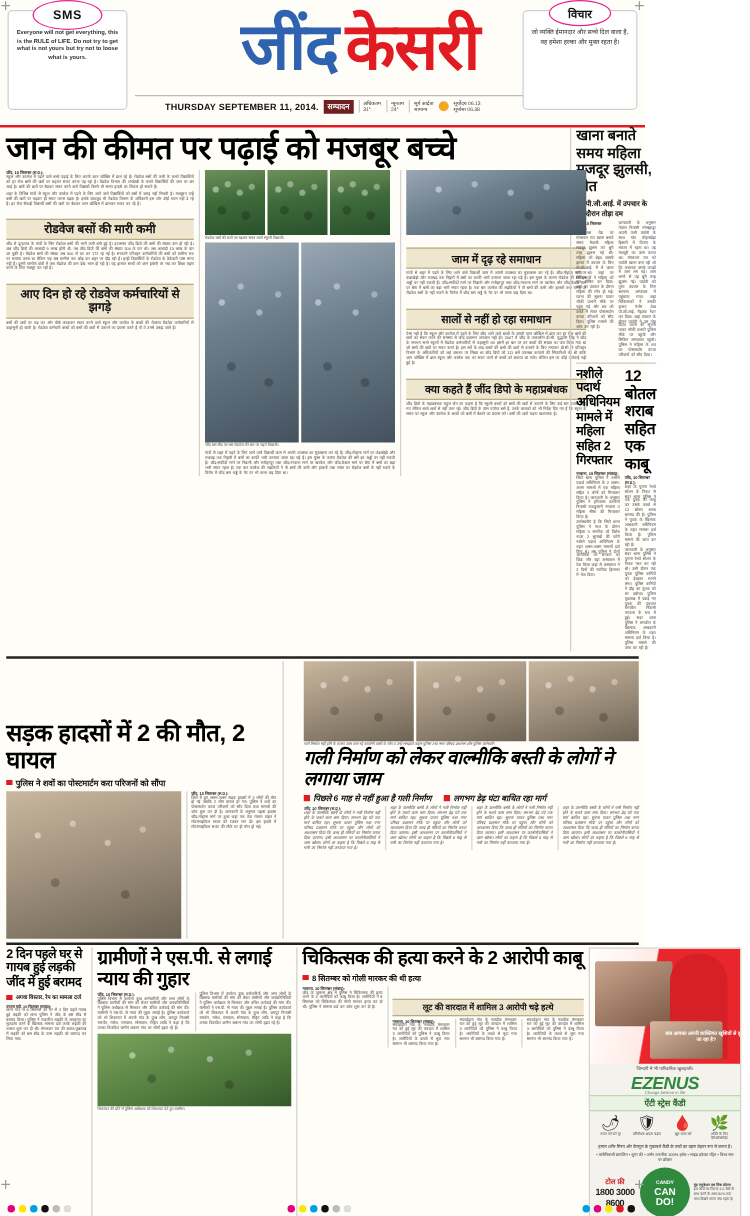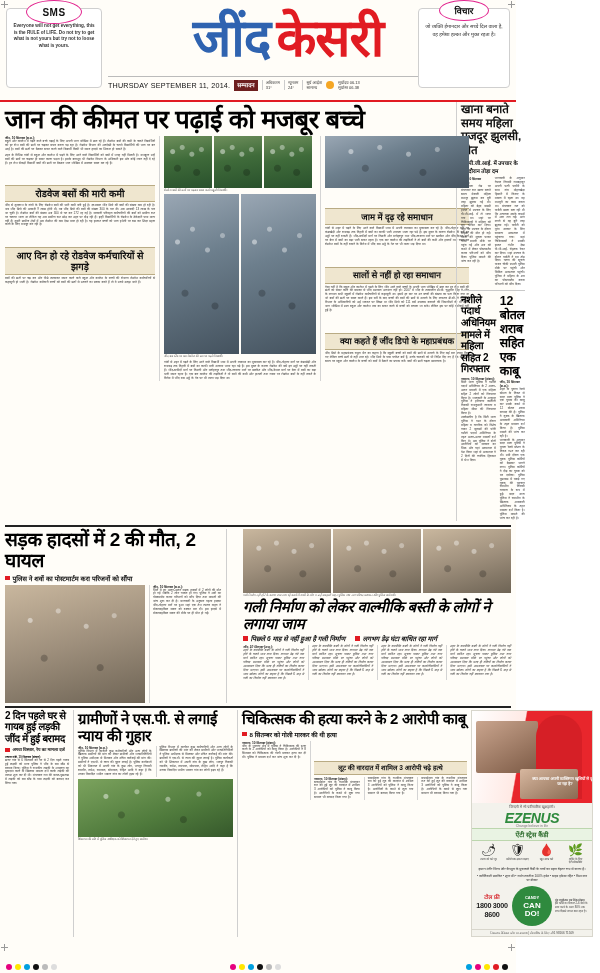--- a/index.html
+++ b/index.html
@@ -20,21 +20,21 @@
   .vichar-bubble{position:absolute;left:50%;top:-9px;transform:translateX(-50%);width:48px;height:19px;border:1.4px solid #e2258f;border-radius:50%;background:#fff;display:flex;align-items:center;justify-content:center;}
   .vichar-bubble span{font-size:9px;font-weight:bold;color:#111;}
   .vichar-text{font-size:5px;line-height:7.6px;text-align:center;color:#2b2b2b;}
 
   .logo{position:absolute;left:96px;top:2px;width:384px;height:72px;display:flex;align-items:center;justify-content:center;}
   .logo-word{font-size:52px;font-weight:bold;line-height:54px;letter-spacing:-1px;}
   .logo-blue{color:#2f63b0;}
   .logo-red{color:#e11b22;margin-left:6px;}
 
   .infobar{position:absolute;left:108px;top:76px;width:384px;height:16px;display:flex;align-items:center;gap:4px;border-top:1px solid #bbb;}
-  .infobar .date{font-size:7.2px;font-weight:normal;letter-spacing:.2px;color:#111;}
+  .infobar .date{font-size:7.2px;font-weight:bold;letter-spacing:.2px;color:#111;margin-left:24px;}
   .sampadan{background:#6e1f1f;color:#fff;font-size:6px;padding:1.5px 3px;font-weight:bold;}
   .weather{display:flex;align-items:center;gap:3px;font-size:4px;color:#333;line-height:5px;}
   .wcell{border-left:1px solid #ccc;padding-left:3px;}
   .sun{width:8px;height:8px;border-radius:50%;background:#f5a623;}
   .brand-en{margin-left:auto;font-size:7px;font-weight:bold;letter-spacing:.3px;color:#111;}
 
   
   .body-wrap{position:relative;padding:0 5px;}
   .lead{display:flex;gap:5px;}
   .lead-main{width:446px;}
@@ -58,21 +58,21 @@
   .ph::after{content:"";position:absolute;inset:0;background-image:
      radial-gradient(circle at 18% 30%,rgba(255,255,255,.45) 2px,transparent 3px),
      radial-gradient(circle at 38% 22%,rgba(255,255,255,.38) 2px,transparent 3px),
      radial-gradient(circle at 58% 35%,rgba(255,255,255,.4) 2px,transparent 3px),
      radial-gradient(circle at 78% 26%,rgba(255,255,255,.35) 2px,transparent 3px),
      radial-gradient(circle at 28% 62%,rgba(0,0,0,.22) 3px,transparent 4px),
      radial-gradient(circle at 68% 70%,rgba(0,0,0,.22) 3px,transparent 4px);}
   .cap{font-size:3px;line-height:3.6px;color:#444;padding:1px 0;}
 
   .subhead{background:#efe6cf;border-top:1px solid #b9ab84;border-bottom:1px solid #b9ab84;
-    font-size:8.6px;font-weight:bold;text-align:center;color:#111;padding:1.5px 2px;margin:20px 0 2px;}
+    font-size:8.6px;font-weight:bold;text-align:center;color:#111;padding:1.5px 2px;margin:10px 0 2px;}
   .subhead.lft{text-align:center;font-size:9.6px;line-height:11.5px;}
 
   .cols2{display:flex;gap:4px;}
   .cols3{display:flex;gap:4px;}
   .col{flex:1;}
   .vr{border-left:1px solid #d4d4d4;}
 
   .secdiv{border-top:2px solid #222;margin:4px 0 0;}
   .sechead{font-size:19px;line-height:21px;font-weight:bold;color:#000;letter-spacing:-.3px;}
   .sechead.md{font-size:15px;line-height:17px;}
@@ -241,21 +241,21 @@
             <div class="txt">शहर के पुराना रेलवे स्टेशन के निकट से सदर थाना पुलिस ने एक युवक को काबू कर उसके कब्जे से 12 बोतल शराब बरामद की है। पुलिस ने युवक के खिलाफ आबकारी अधिनियम के तहत मामला दर्ज किया है। पुलिस मामले की जांच कर रही है।</div>
             <div class="txt">जानकारी के अनुसार सदर थाना पुलिस ने पुराना रेलवे स्टेशन के निकट गश्त कर रही थी। उसी दौरान एक युवक पुलिस कर्मियों को देखकर भागने लगा। पुलिस कर्मियों ने दौड़ का युवक को धर दबोचा। पुलिस पूछताछ में पकड़े गए युवक की पहचान रामजीत निवासी नरवाना के रूप में हुई। सदर थाना पुलिस ने रामजीत के खिलाफ आबकारी अधिनियम के तहत मामला दर्ज किया है। पुलिस मामले की जांच कर रही है।</div>
           </div>
         </div>
       </div>
     </div>
 
     <div class="secdiv"></div>
     <div style="display:flex;gap:5px;margin-top:2px;">
 
-      <div style="width:216px;flex:none;">
+      <div style="width:216px;flex:none;margin-top:48px;">
         <div class="sechead">सड़क हादसों में 2 की मौत, 2 घायल</div>
         <div class="rkick">
           <i class="sq sm"></i>
           <span style="font-size:6.6px">पुलिस ने शवों का पोस्टमार्टम करा परिजनों को सौंपा</span>
         </div>
         <div class="cols2">
           <div class="col" style="width:140px;flex:none">
             <div class="ph street" style="width:100%;height:118px;"></div>
           </div>
           <div class="col vr" style="padding-left:3px">

